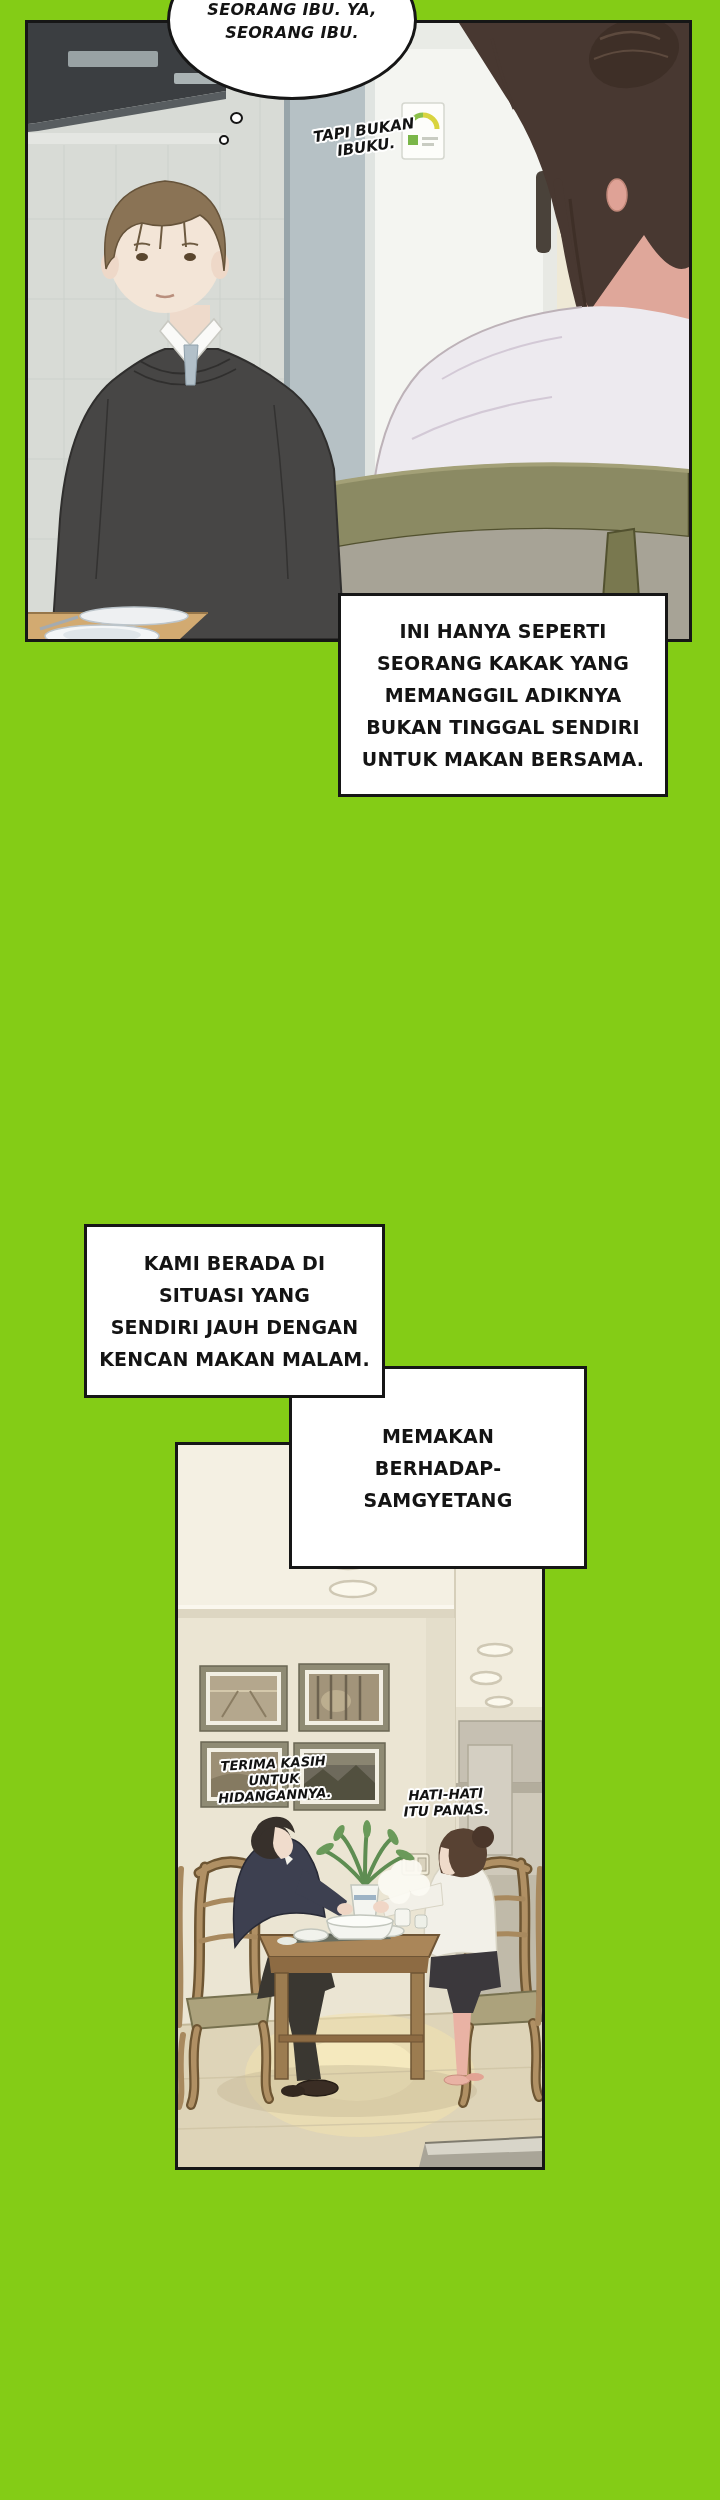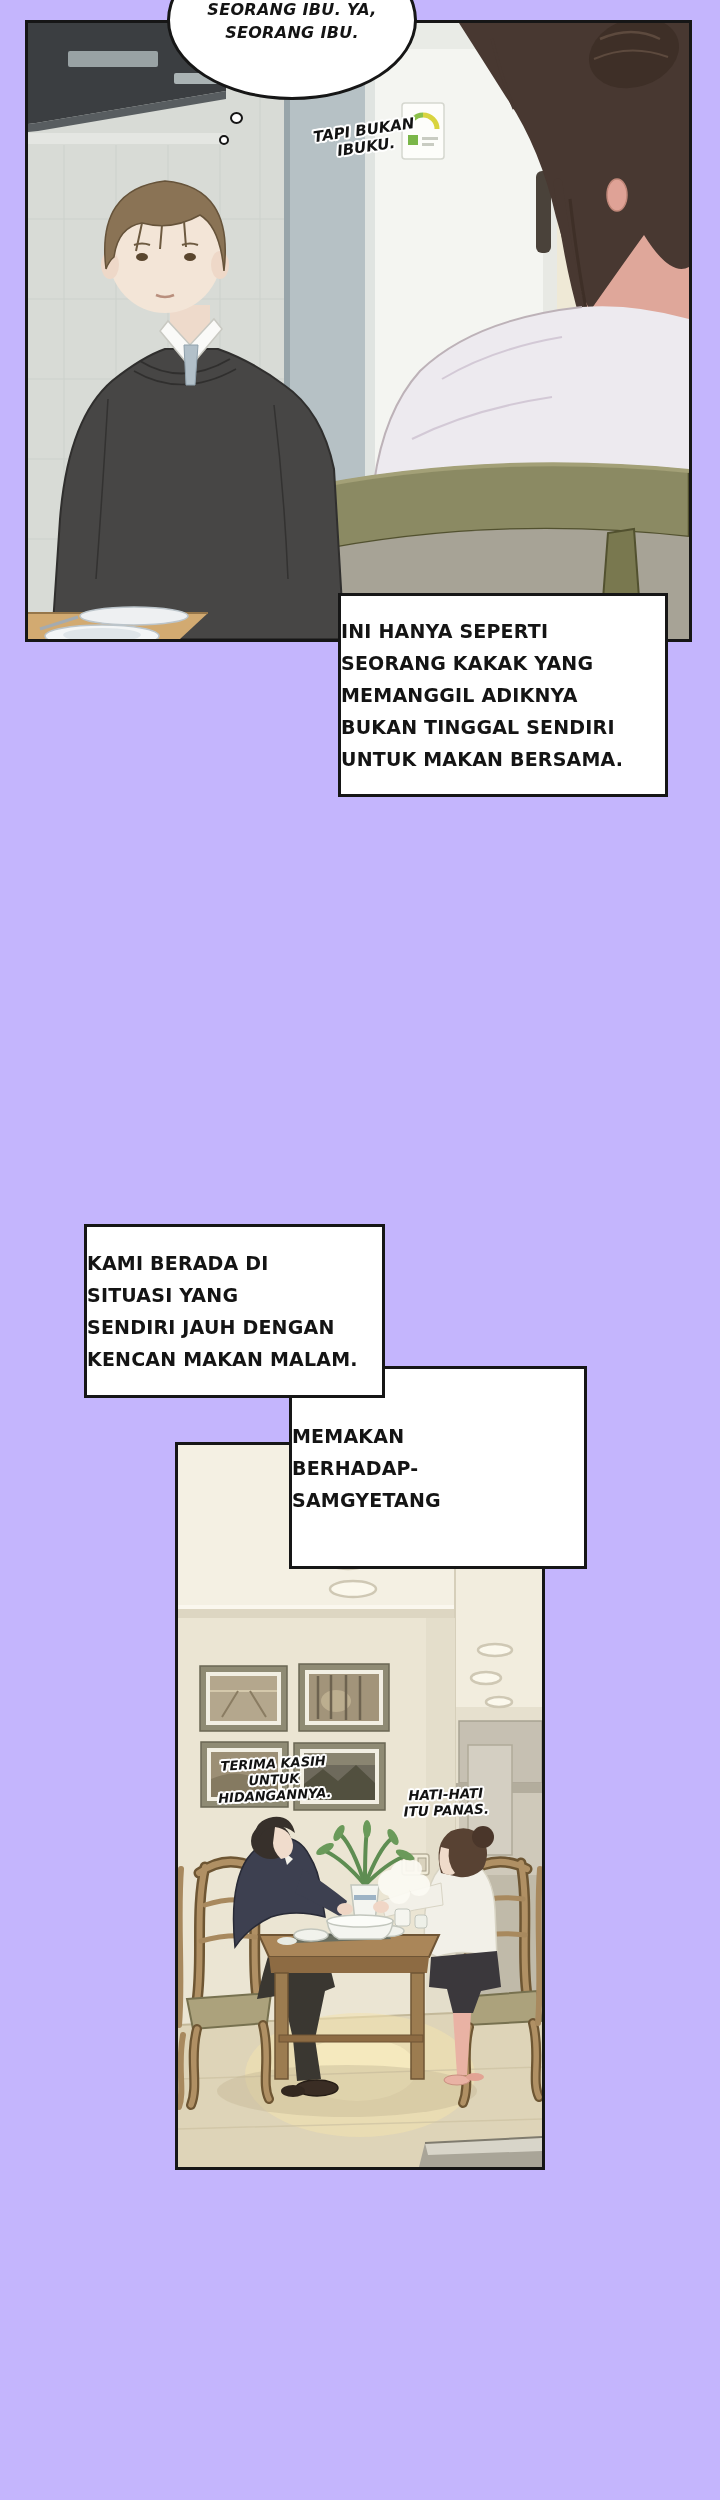--- a/index.html
+++ b/index.html
@@ -1,21 +1,21 @@
 <!DOCTYPE html>
 <html><head>
 <meta charset="utf-8">
 <style>
   html,body{margin:0;padding:0;background:#ffffff;}
-  #page{position:relative;width:720px;height:2500px;background:#c4b5fd;overflow:hidden;
+  #page{position:relative;width:720px;height:2500px;background:#84cc16;overflow:hidden;
         font-family:"DejaVu Sans",sans-serif;}
   .panel{position:absolute;border:3px solid #161616;box-sizing:border-box;background:#fff;overflow:hidden;}
   .panel svg{position:absolute;left:0;top:0;}
   .nbox{position:absolute;border:3px solid #161616;box-sizing:border-box;background:#ffffff;
-        display:flex;align-items:center;justify-content:center;text-align:left;}
+        display:flex;align-items:center;justify-content:center;text-align:center;}
   .box-text{font-weight:bold;font-size:19px;line-height:32px;letter-spacing:.2px;color:#141414;width:100%;}
   .box-text .line{display:block;}
   .bubble{position:absolute;background:#ffffff;border:3px solid #161616;border-radius:50%;
           box-sizing:border-box;text-align:center;}
   .bubble-text{font-weight:bold;font-style:italic;font-size:16px;line-height:23px;color:#141414;letter-spacing:.3px;}
   .mini-bubble{position:absolute;background:#ffffff;border:2.5px solid #161616;border-radius:50%;box-sizing:border-box;}
   .fx-text{position:absolute;font-weight:bold;font-style:italic;color:#121212;text-align:center;
            text-shadow:-2px 0 0 #fff,2px 0 0 #fff,0 -2px 0 #fff,0 2px 0 #fff,
                        -1.5px -1.5px 0 #fff,1.5px -1.5px 0 #fff,-1.5px 1.5px 0 #fff,1.5px 1.5px 0 #fff;}
   .fx-text .line{display:block;}

